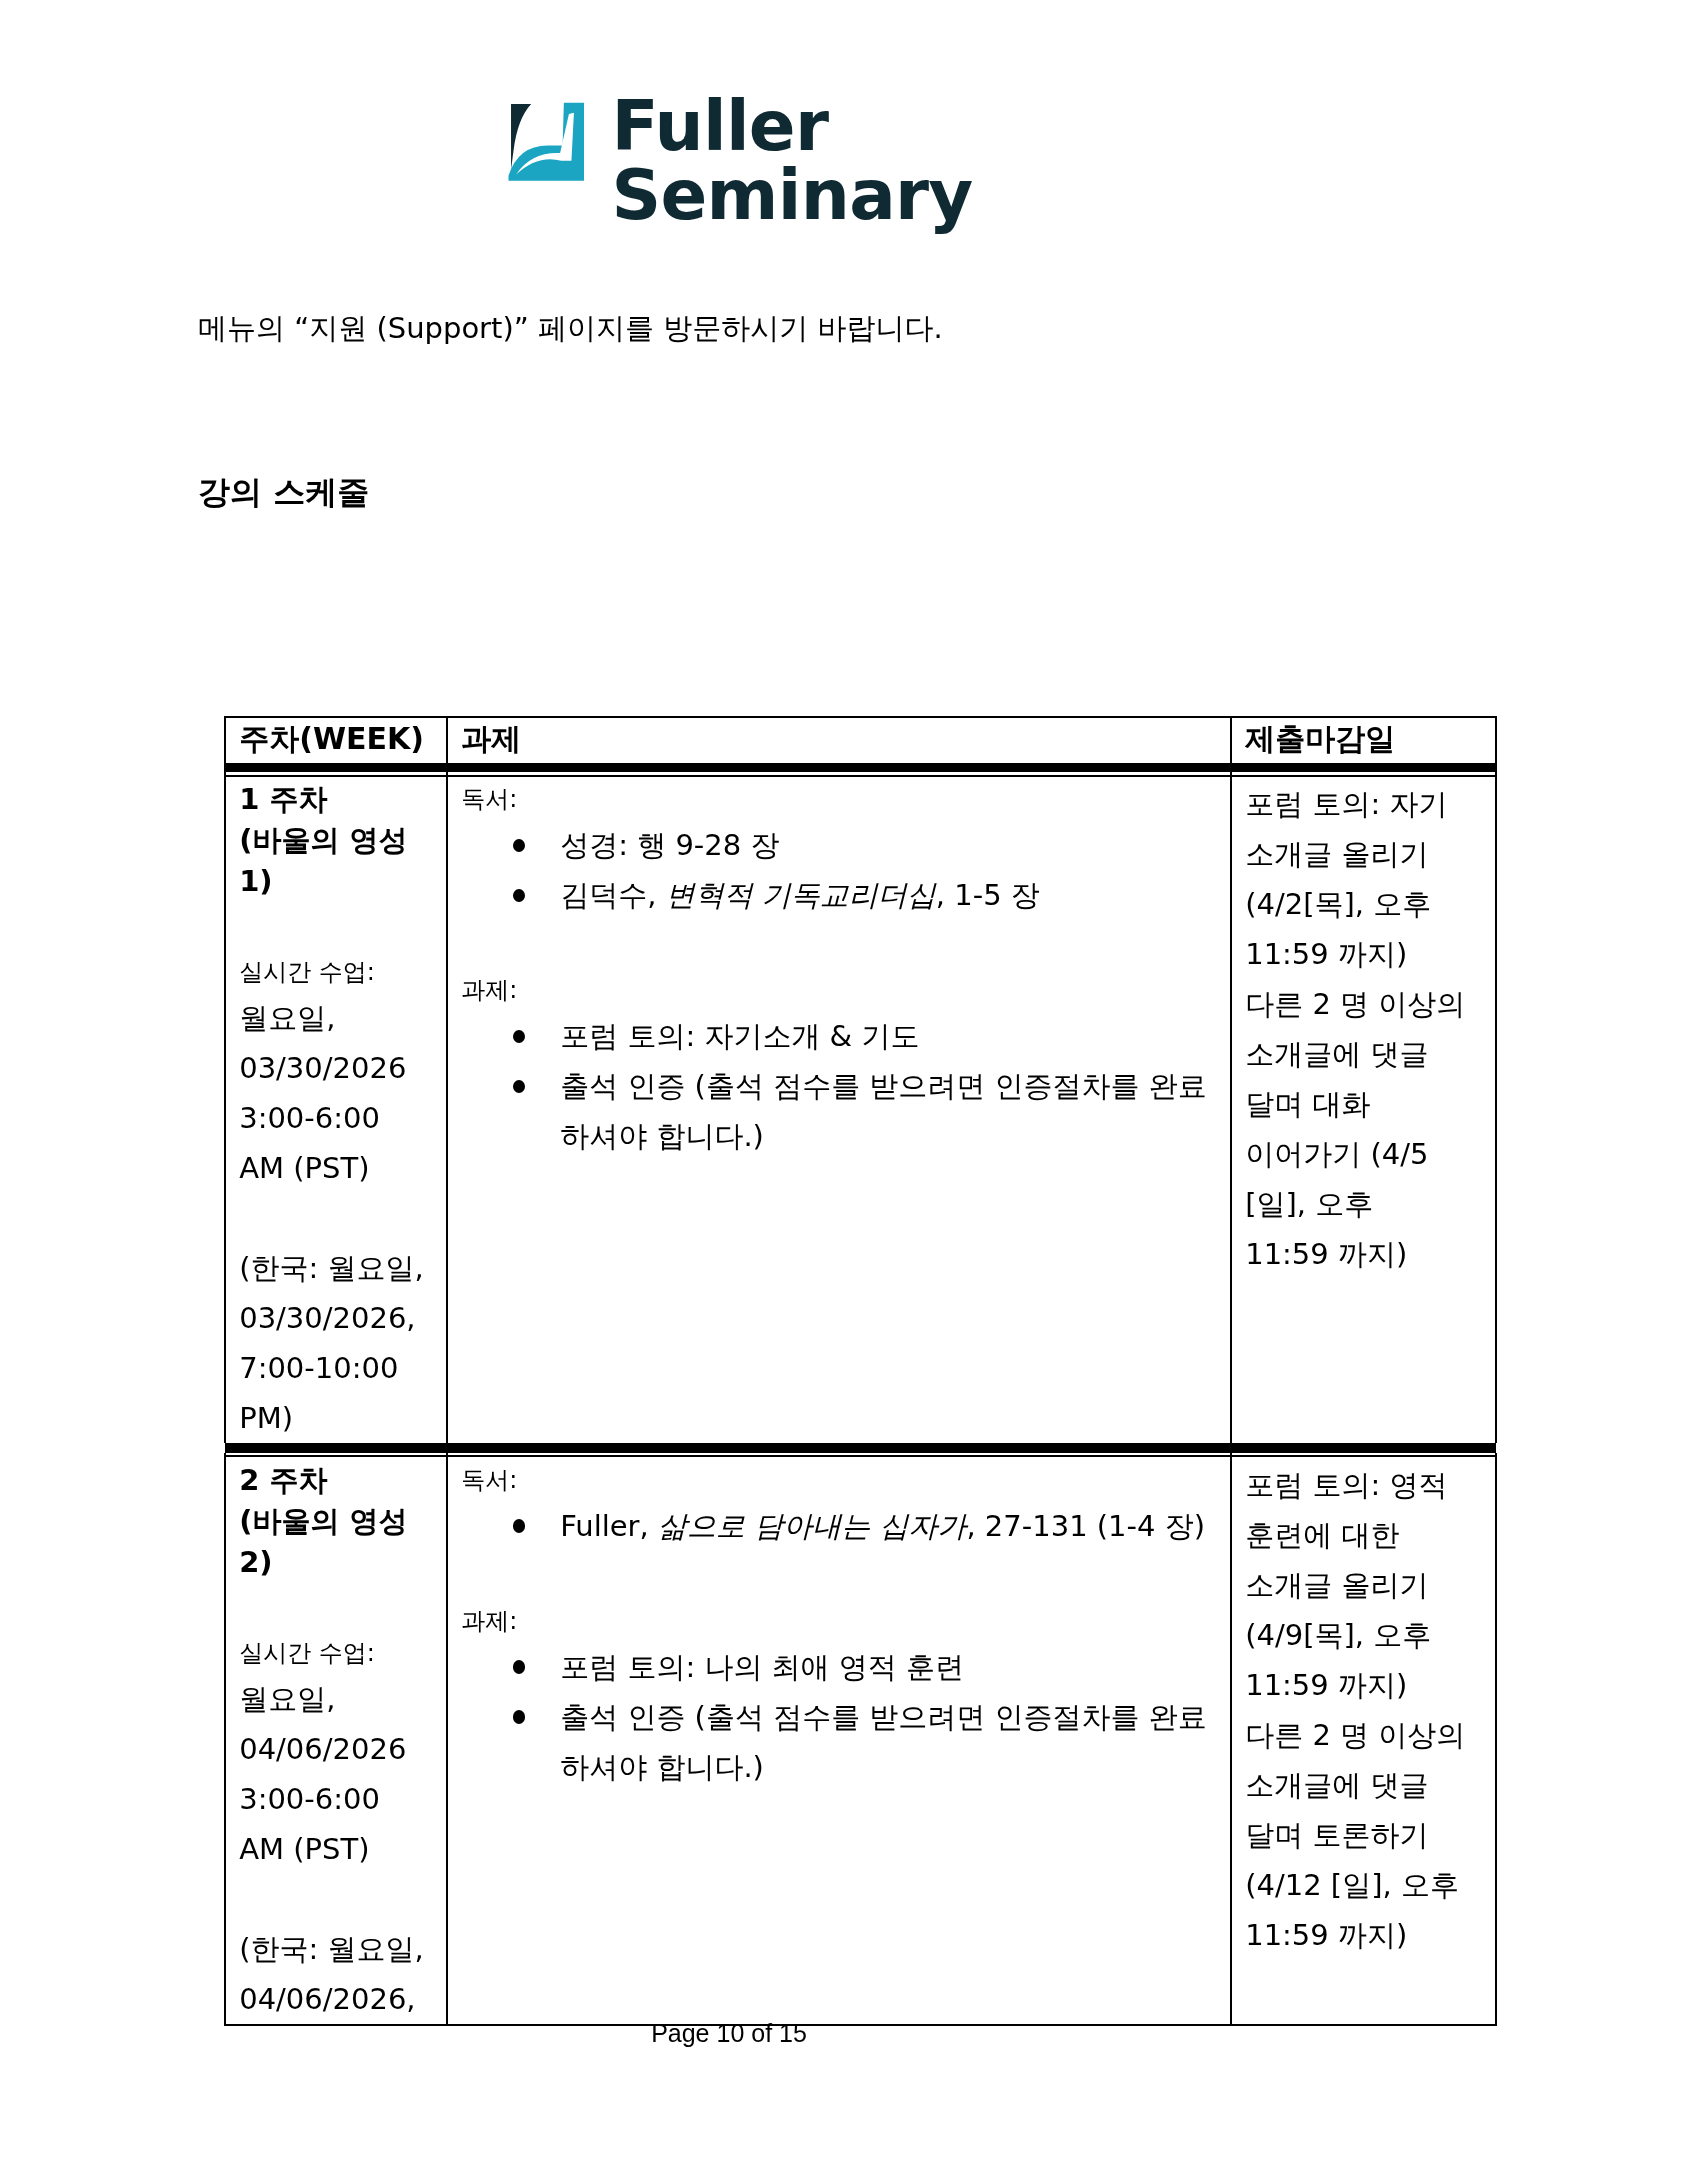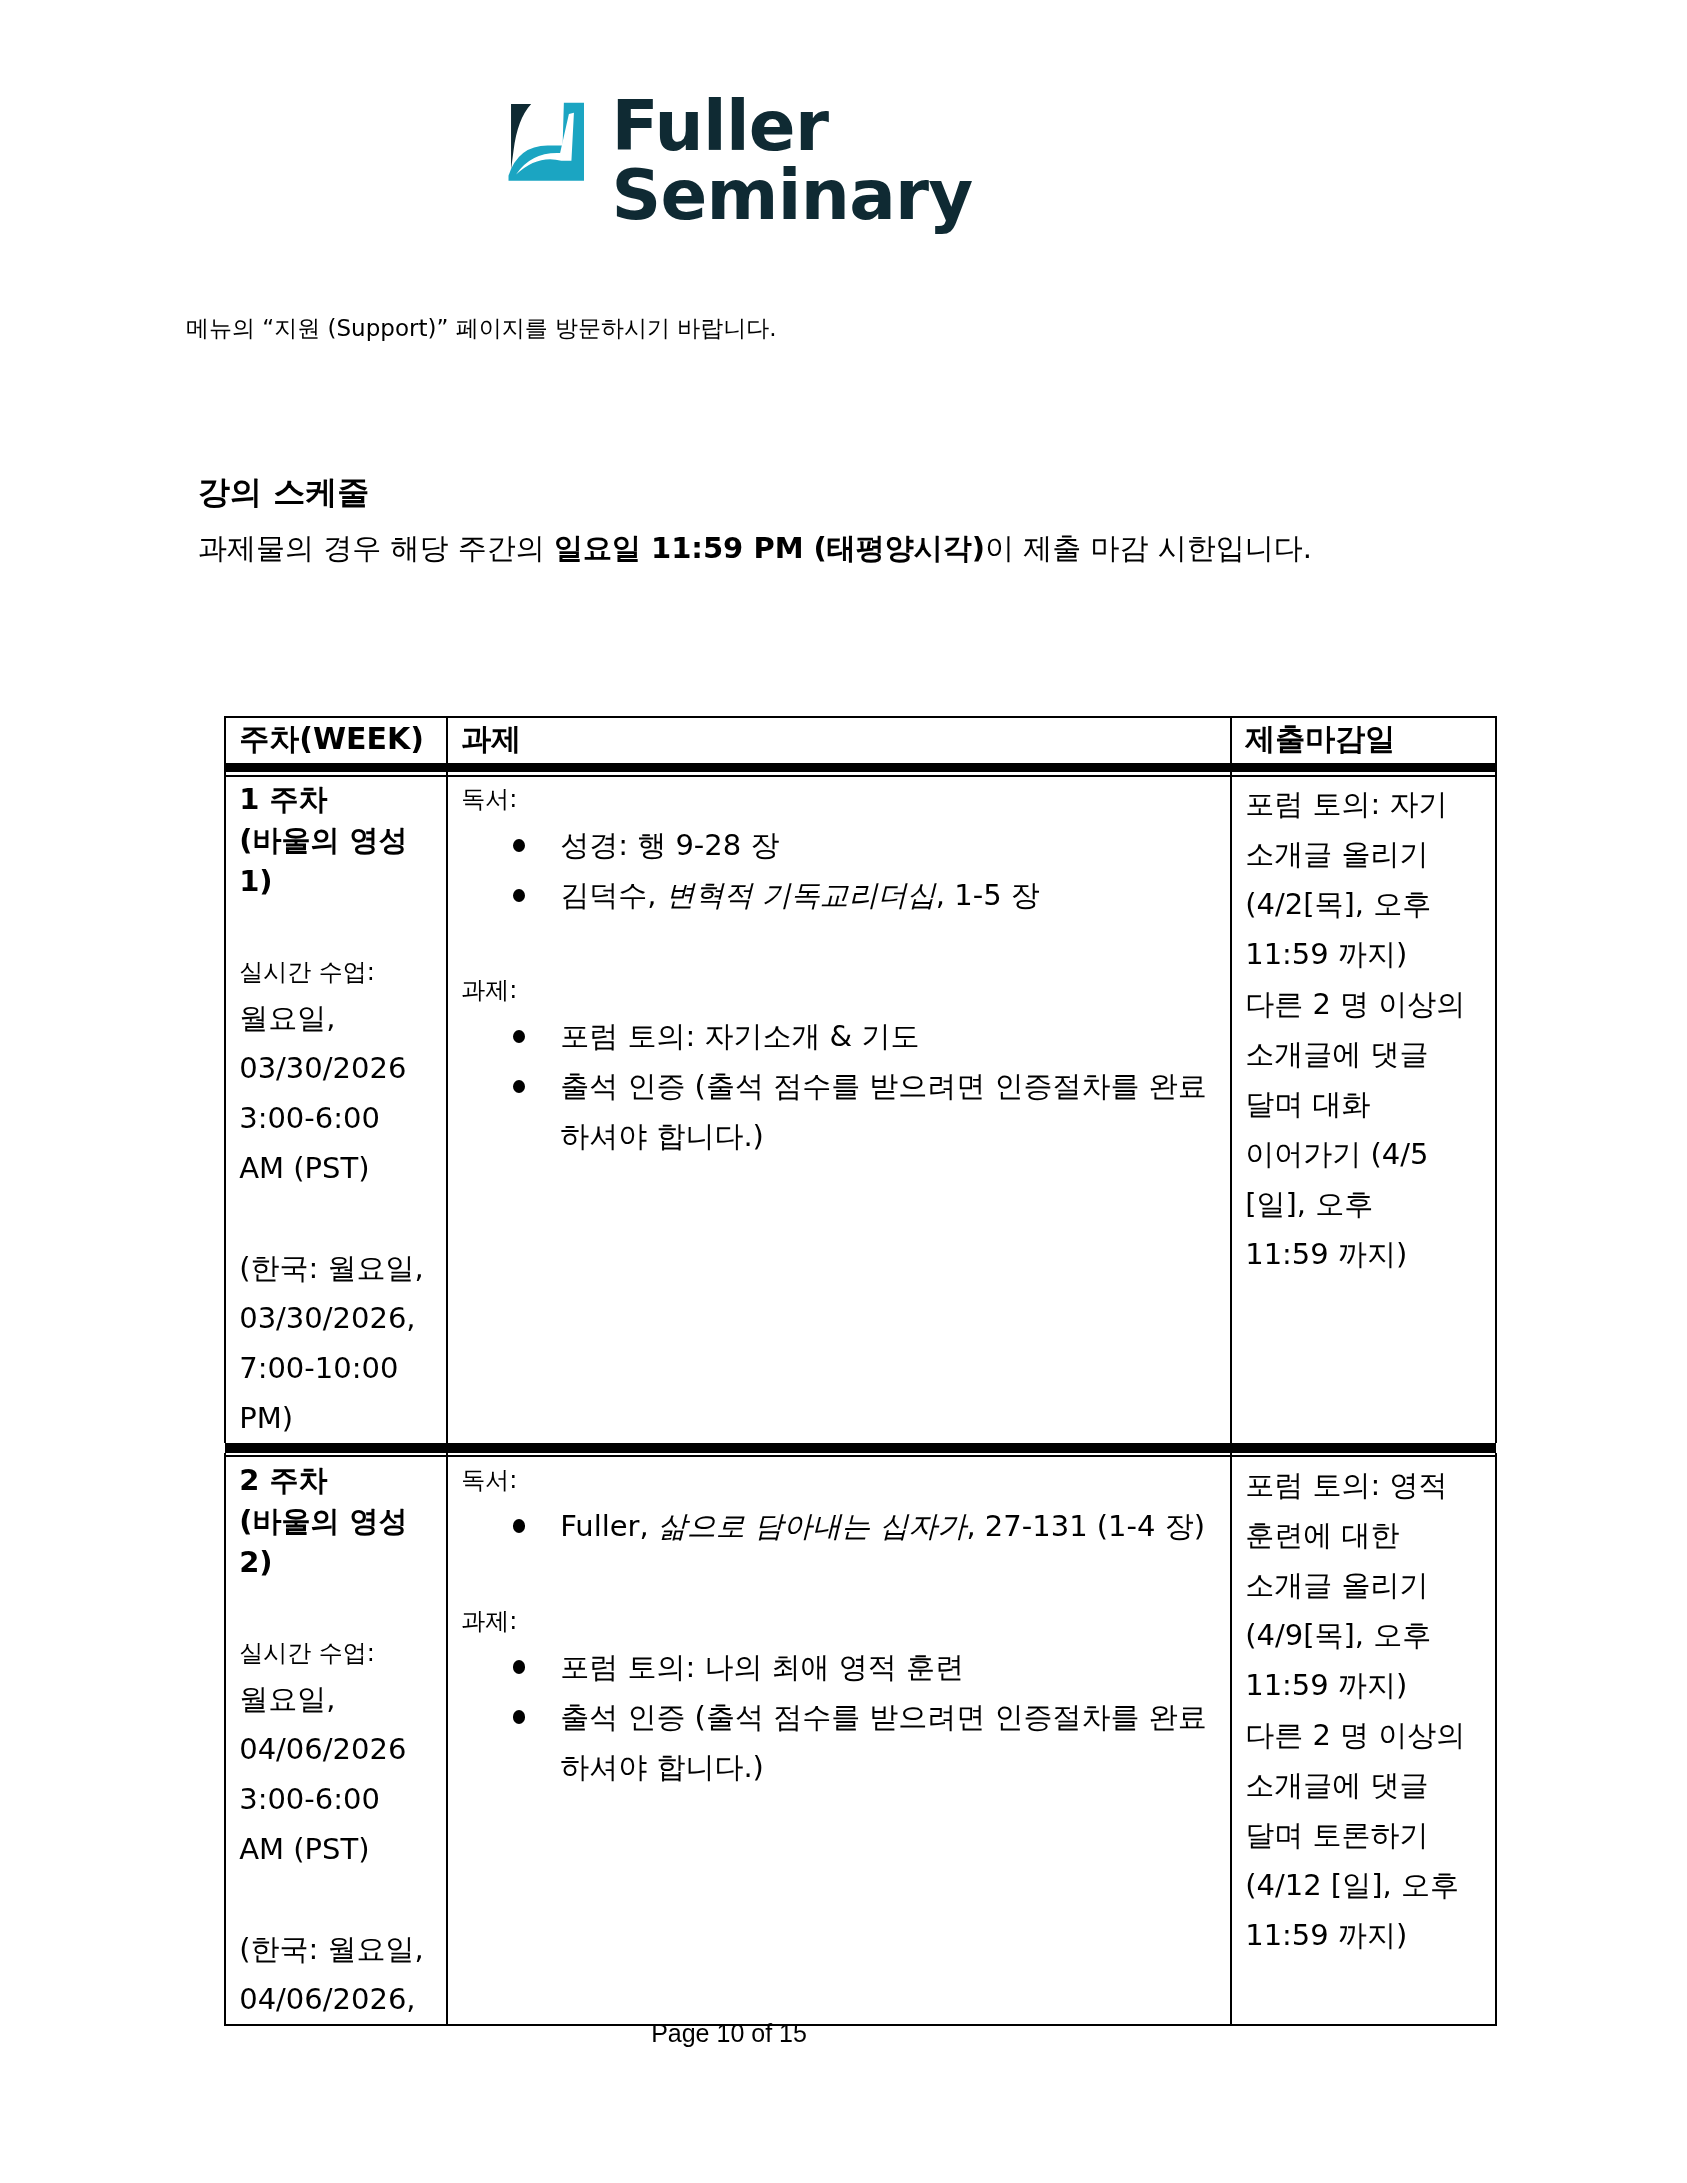--- a/index.html
+++ b/index.html
@@ -13,22 +13,22 @@
       display: flex; align-items: center;
     }
     .logo-mark { width: 85px; height: 85px; display: block; }
     .logo-text {
       margin-left: 25px; font-family: "DejaVu Sans", sans-serif;
       font-weight: bold; font-size: 69px; color: #0f2a33; letter-spacing: -0.7px;
       line-height: 1;
       margin-top: 41px;
     }
     .support-line {
-      position: absolute; left: 186px; top: 308px;
-      font-size: 23px; line-height: 40px;
+      position: absolute; left: 198px; top: 308px;
+      font-size: 29px; line-height: 40px;
     }
     .section-heading {
       position: absolute; left: 198px; top: 471px;
       font-size: 32px; font-weight: bold; line-height: 42px;
     }
     .intro {
       position: absolute; left: 198px; top: 523px; width: 1270px;
       font-size: 29px; line-height: 50px;
     }
     .intro b { font-weight: bold; }
@@ -82,21 +82,20 @@
     <path d="M100 22 L108 20 L104 96 L88 96 Q50 86 16 118 Q40 82 86 84 Z" fill="#ffffff"></path>
   </svg>
   <span class="logo-text">Fuller Seminary</span>
 </div>
 
 <div class="support-line">메뉴의 “지원 (Support)” 페이지를 방문하시기 바랍니다.</div>
 
 <div class="section-heading">강의 스케줄</div>
 
 <div class="intro">
-  <div><span>과제물의 경우 해당 주간의 </span><b>일요일 11:59 PM (태평양시각)</b><span>이 제출 마감 시한입니다.</span></div>
 </div>
 
 <table class="schedule">
   <colgroup>
       <col class="c1">
       <col class="c2">
       <col class="c3">
     </colgroup>
   <tbody>
       <tr class="head-row">

